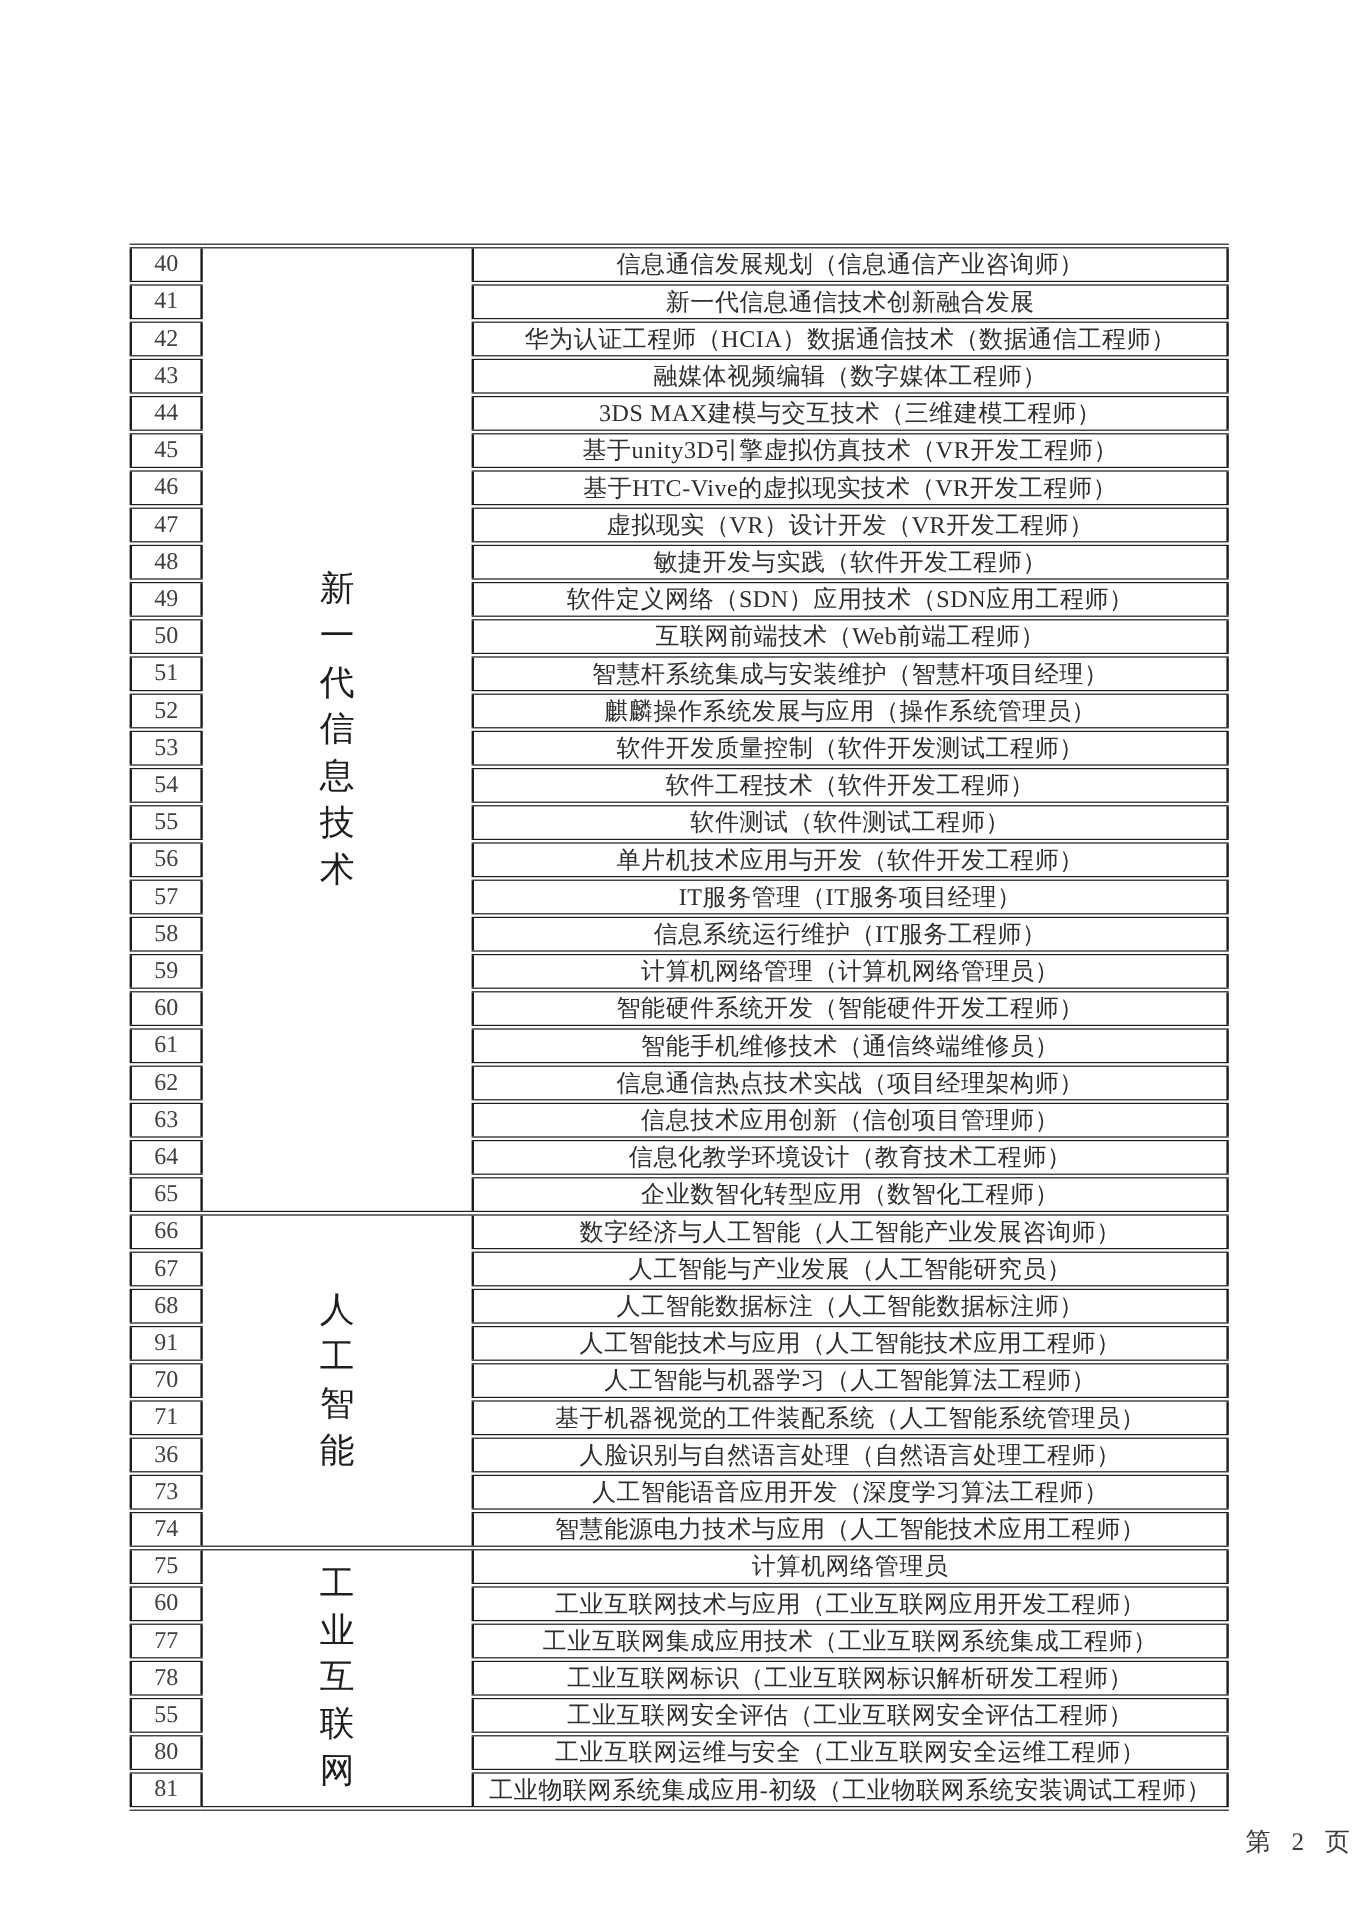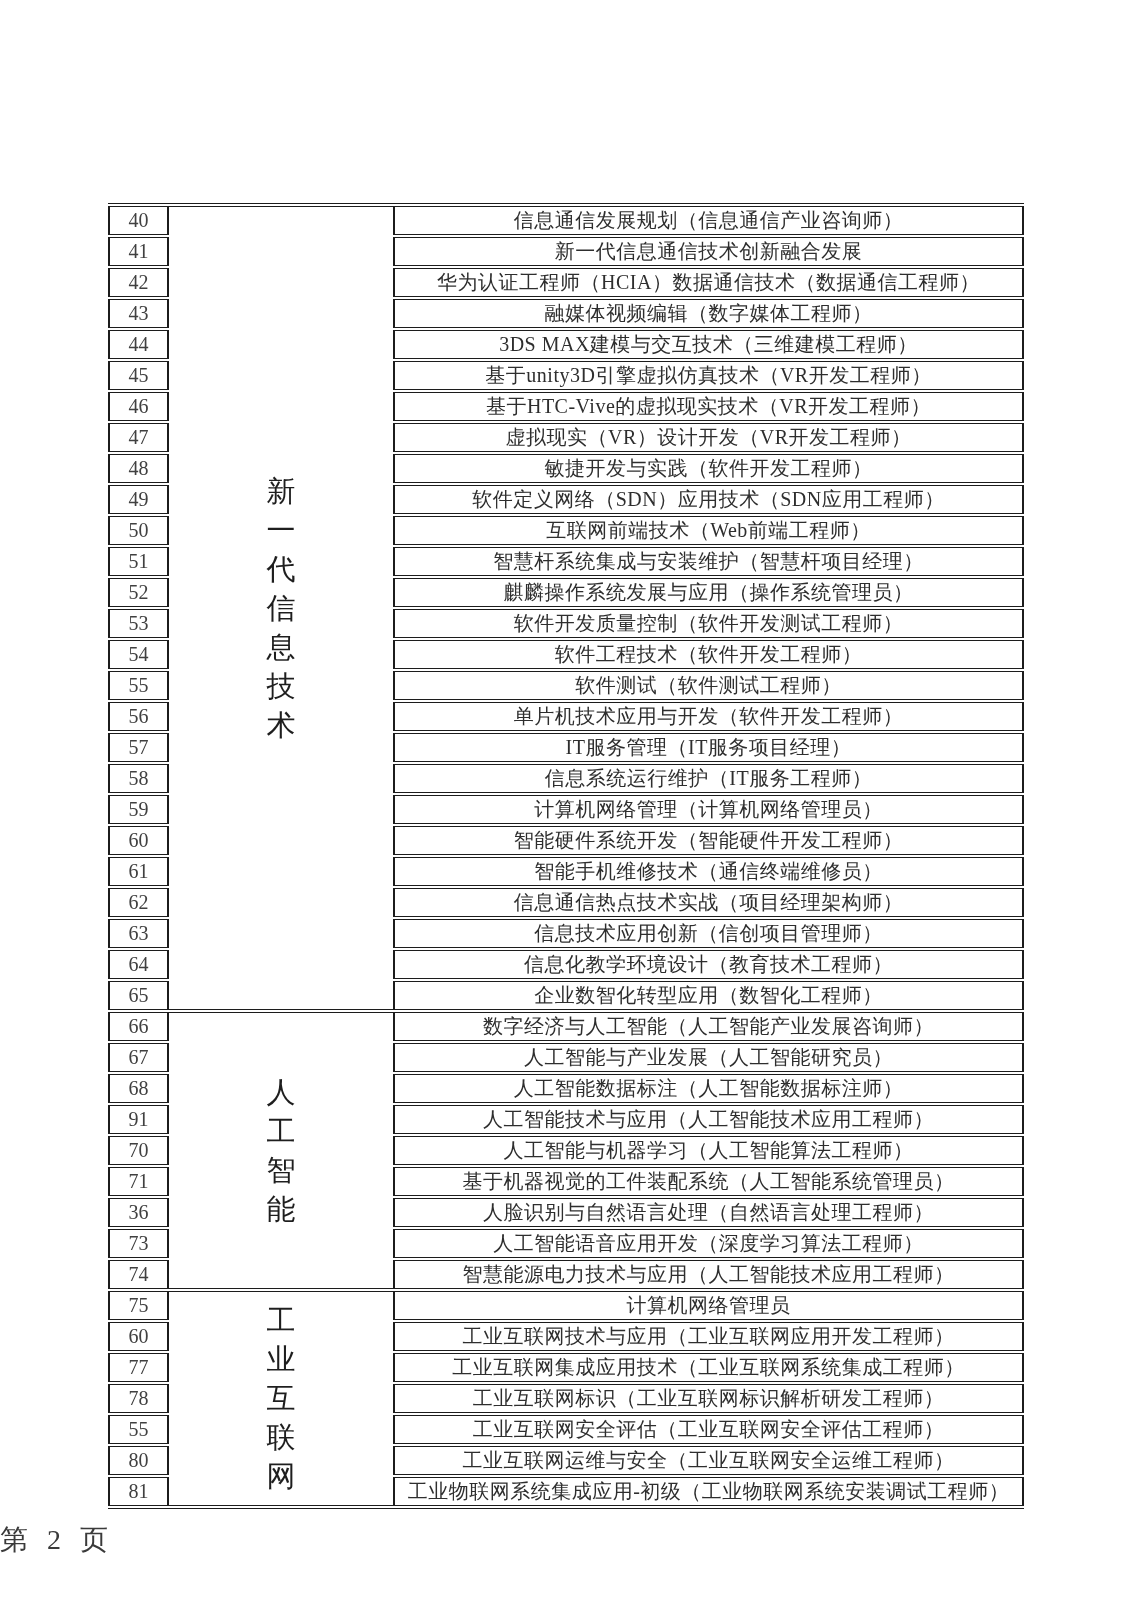--- a/index.html
+++ b/index.html
@@ -68,22 +68,22 @@
     line-height: 1;
   }
   .cat-char {
     display: block;
   }
   .footer {
     position: absolute;
     left: 0;
     top: 1521px;
     width: 100%;
-    text-align: left;
-    font-size: 28px;
+    text-align: right;
+    font-size: 21px;
     letter-spacing: 6px;
     color: #3a3a3a;
   }
 </style>
 </head>
 <body>
 
 <div class="page">
 
   <table class="course-table">

